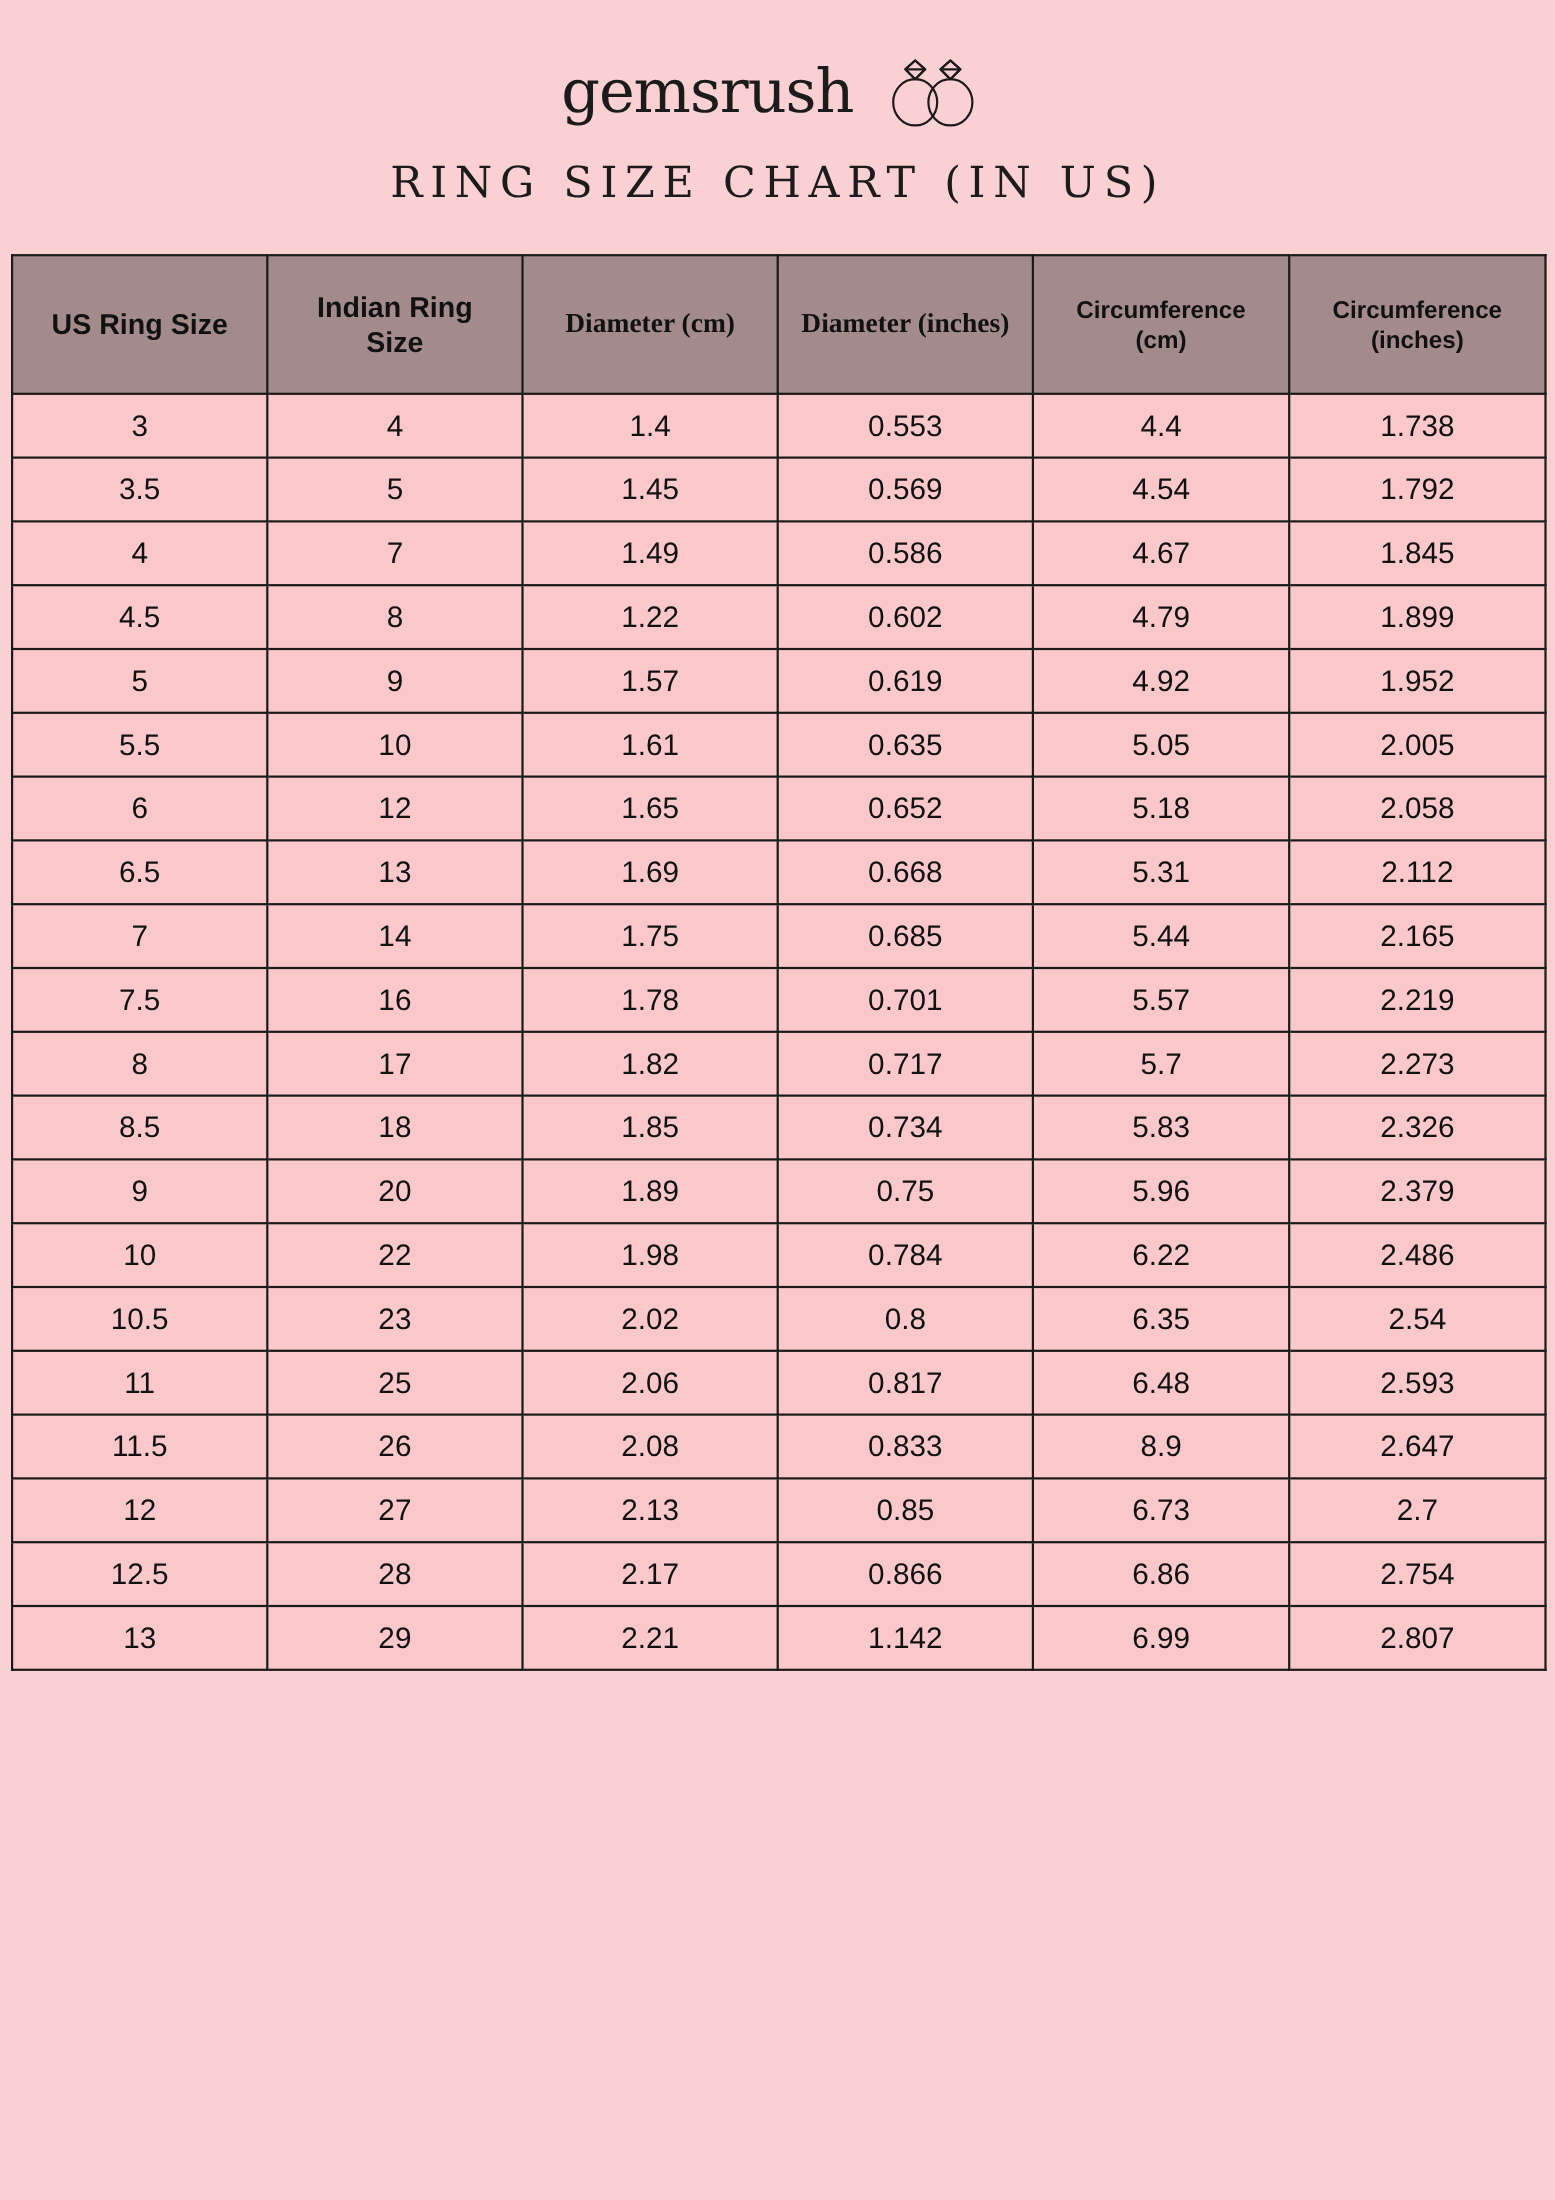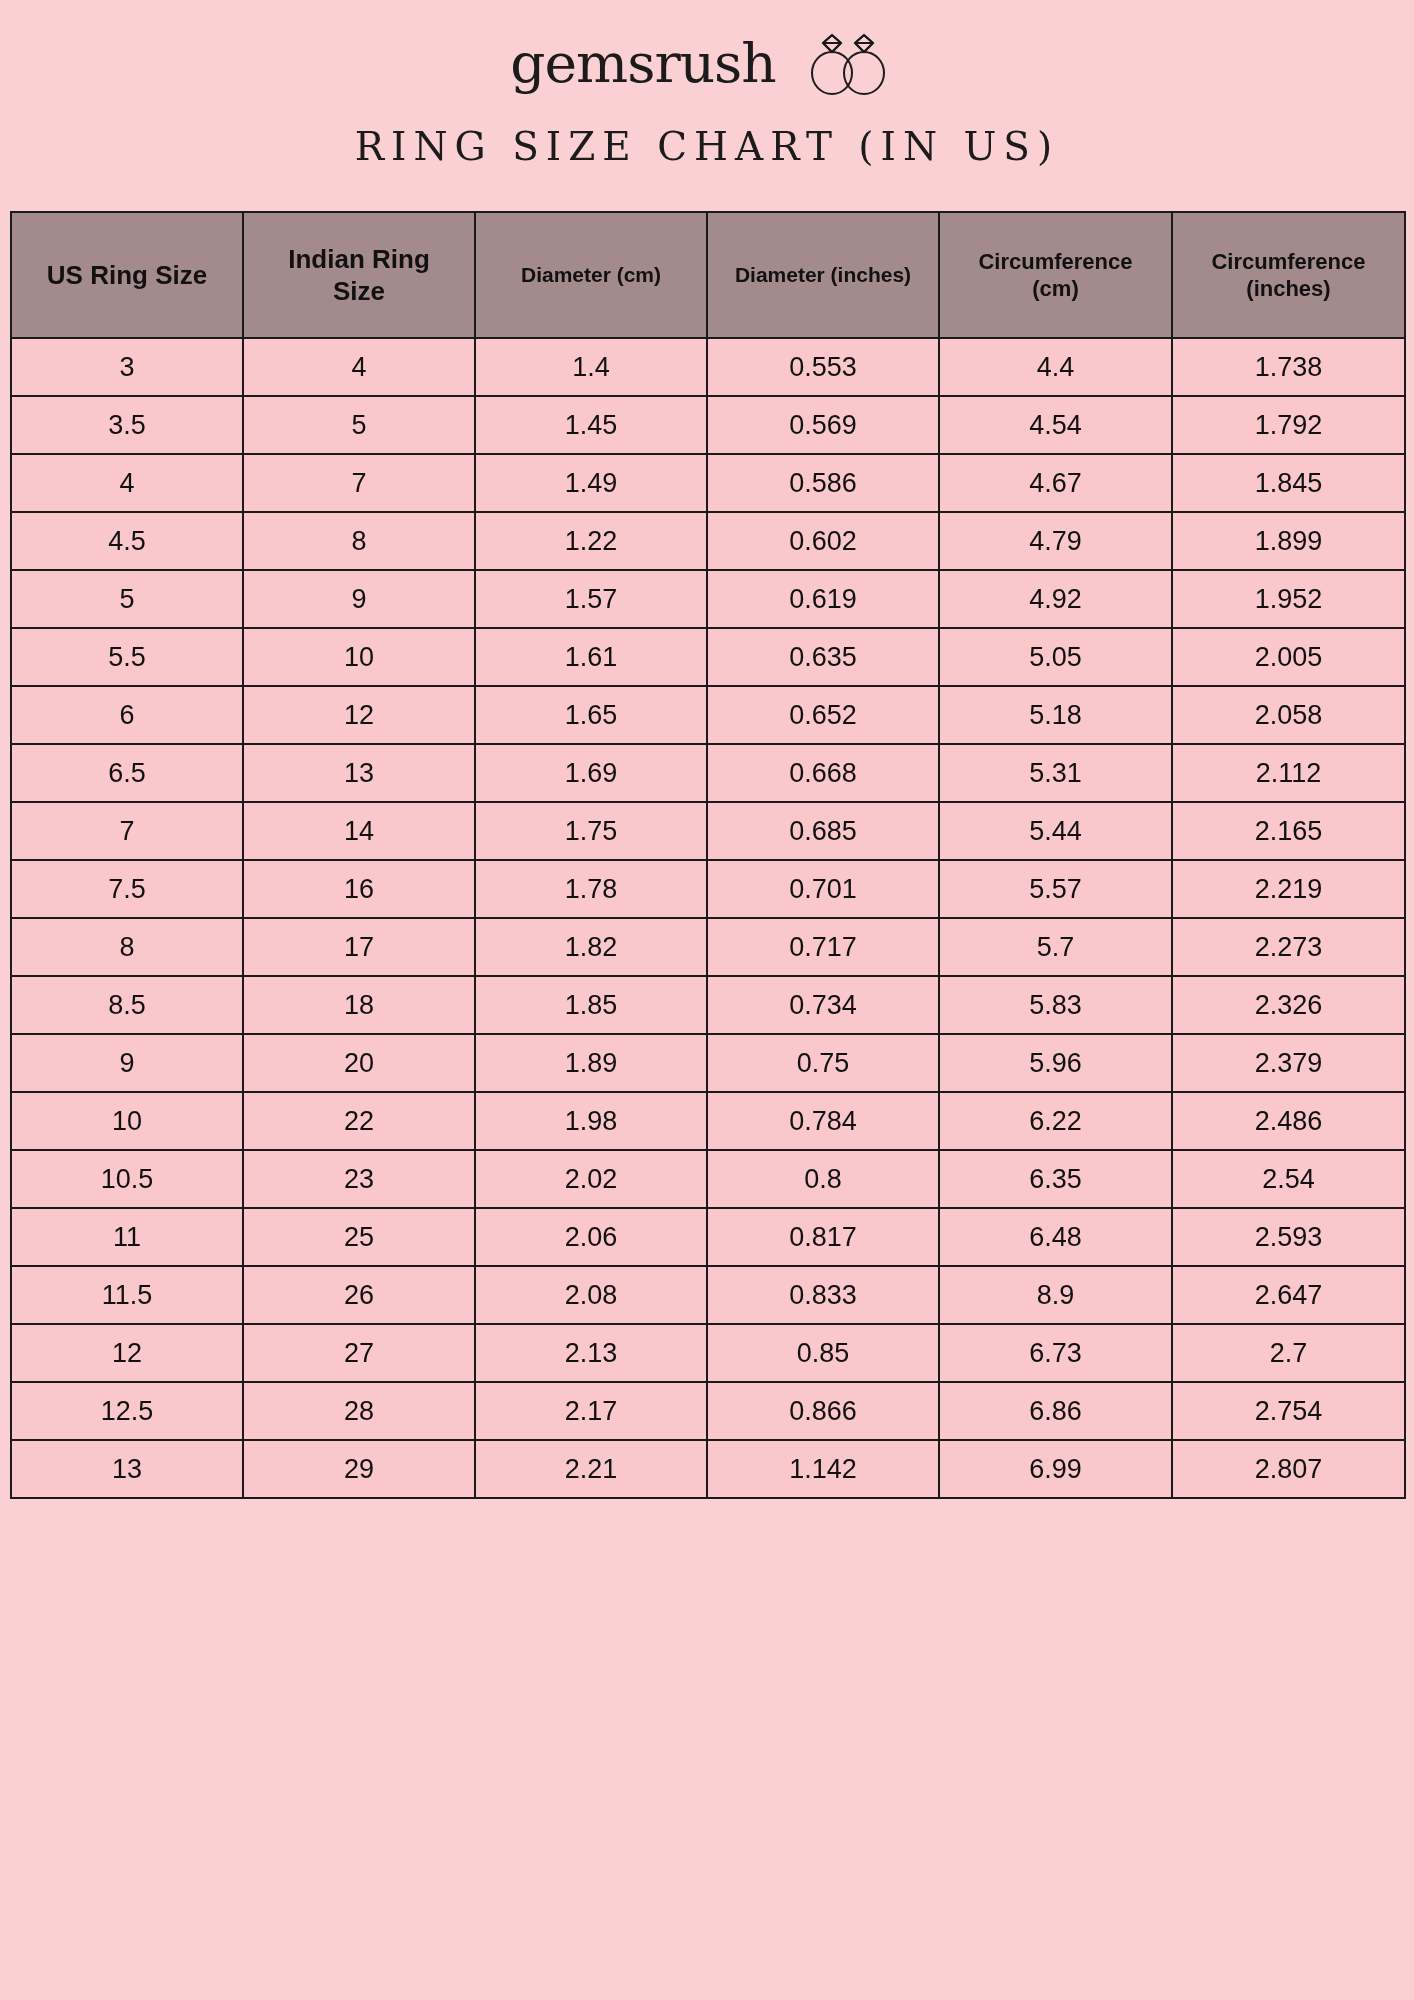--- a/index.html
+++ b/index.html
@@ -18,21 +18,21 @@
     width: 1414px;
     height: 2000px;
     box-sizing: border-box;
   }
 
   
   .brand-row {
     display: flex;
     align-items: center;
     justify-content: center;
-    padding-top: 28px;
+    padding-top: 48px;
     gap: 18px;
   }
   .brand-name {
     font-family: "DejaVu Serif", serif;
     font-size: 55px;
     letter-spacing: -1px;
     color: #1b1b1b;
     line-height: 1;
     font-weight: 400;
   }
@@ -68,21 +68,21 @@
     color: #111;
   }
   table.size-table thead th {
     background: #a48b8b;
     font-weight: bold;
     height: 116px;
     padding: 4px 20px;
     line-height: 1.25;
   }
   .th-lg { font-size: 26px; }
-  .th-md { font-size: 21px; }
+  .th-md { font-size: 25px; font-family: Liberation Serif, serif; }
   .th-sm { font-size: 22px; }
 
   table.size-table tbody td {
     background: #fac8ca;
     height: 56px;
     font-size: 27px;
     font-weight: 400;
     padding: 0;
   }
   col.c1 { width: 232px; }

